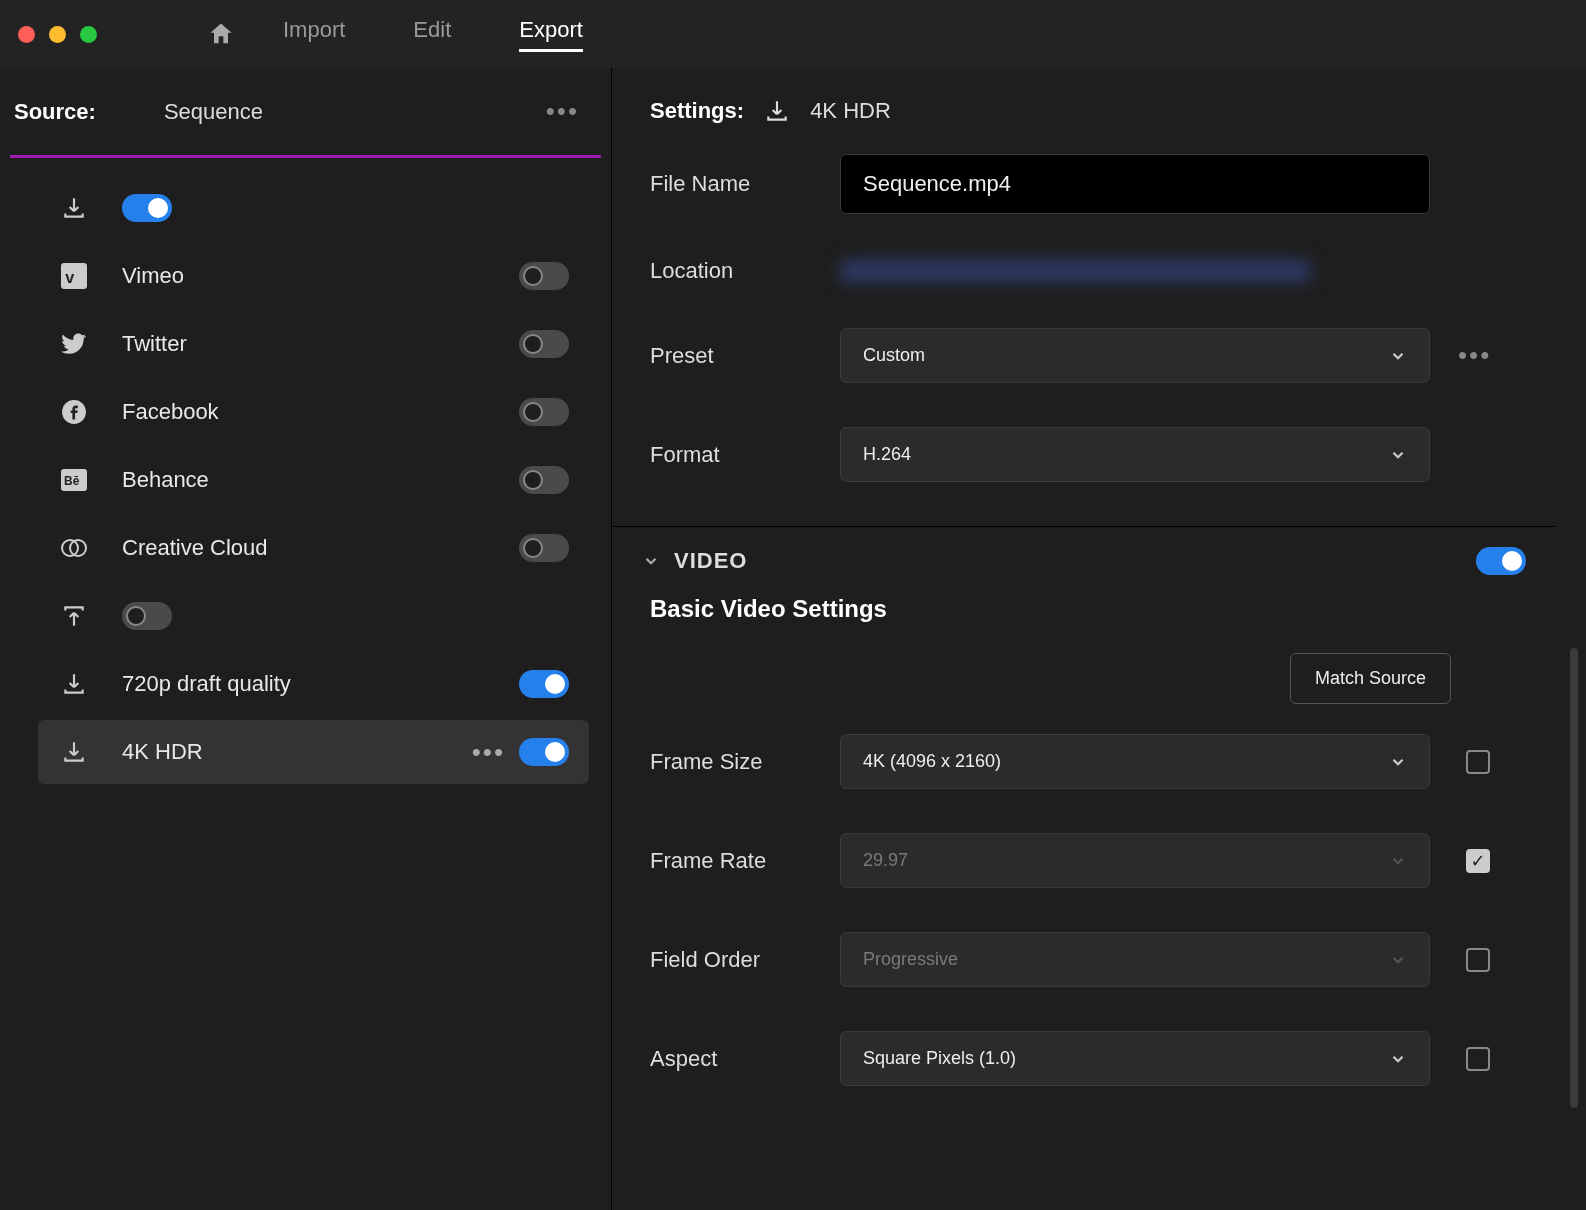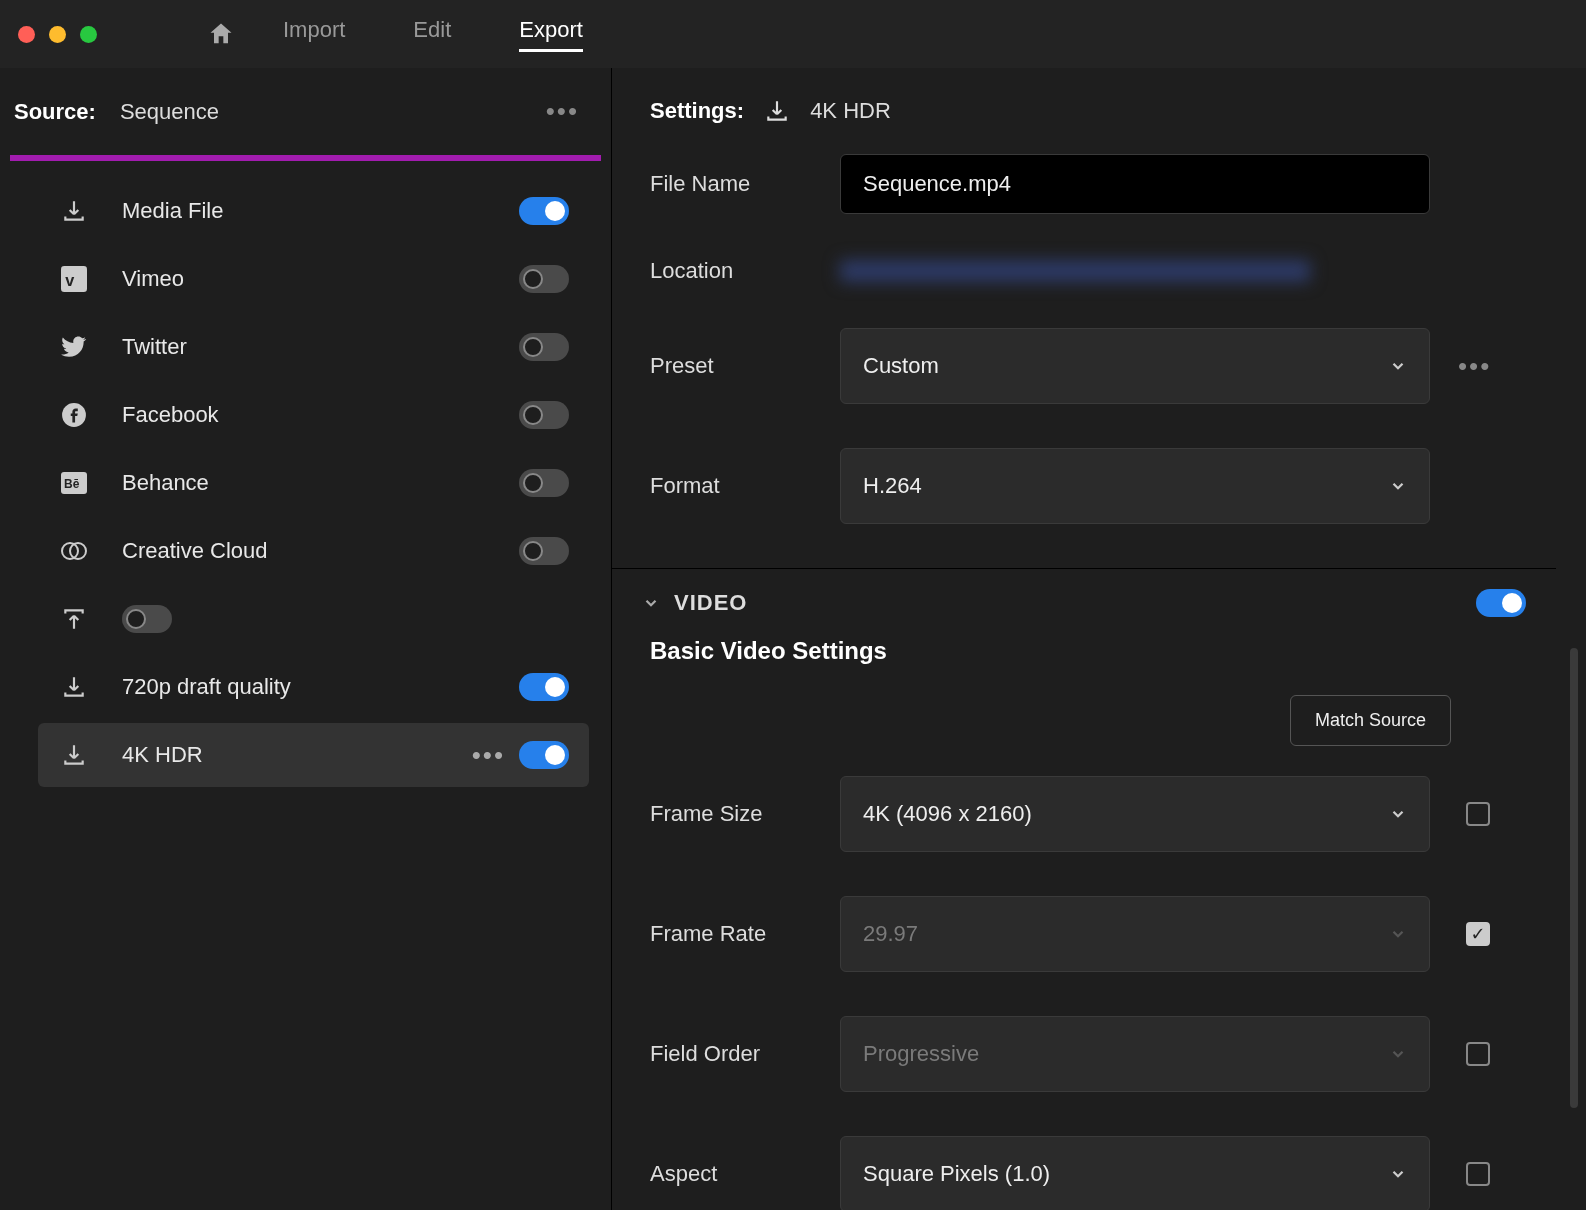--- a/index.html
+++ b/index.html
@@ -30,22 +30,23 @@
   .tab.active { color: #fff; border-bottom: 3px solid #fff; }
   .main { display: flex; height: calc(100% - 68px); }
   .sidebar {
     width: 612px;
     border-right: 1px solid #000;
     display: flex; flex-direction: column;
   }
   .source-row {
     display: flex; align-items: center;
     padding: 28px 22px 28px 4px;
-    border-bottom: 6px solid #a21caf;
+    border-bottom: 3px solid #a21caf;
     margin: 0 10px;
+    gap: 44px;
   }
   .source-label { color: #fff; font-weight: 600; margin-right: 24px; }
   .source-name { color: #ddd; flex: 1; }
   .more-icon { color: #888; font-size: 26px; letter-spacing: 2px; cursor: pointer; }
   .dest-list { padding: 18px 22px 0 38px; display: flex; flex-direction: column; gap: 4px; }
   .dest-row {
     display: flex; align-items: center; height: 64px;
     padding: 0 20px; border-radius: 6px;
   }
   .dest-row.selected { background: #333; }
@@ -77,23 +78,23 @@
     background: #000; border: 1px solid #3a3a3a; color: #eee;
     padding: 16px 22px; border-radius: 6px; width: 590px; font-size: 22px;
   }
   .location-blur {
     width: 470px; height: 22px;
     background: #2d3a66;
     filter: blur(8px); border-radius: 2px;
   }
   .select {
     background: #2b2b2b; border: 1px solid #3a3a3a; color: #eee;
-    padding: 24px 22px; border-radius: 6px; width: 590px;
+    padding: 16px 22px; border-radius: 6px; width: 590px;
     display: flex; align-items: center; justify-content: space-between;
-    font-size: 22px; cursor: pointer;
+    font-size: 18px; cursor: pointer;
   }
   .select.disabled { color: #7a7a7a; background:#2b2b2b; cursor:default; }
   .preset-row .more-icon { margin-left: 28px; }
 
   .video-section { border-top: 1px solid #000; margin-top: 24px; }
   .video-header {
     display: flex; align-items: center; padding: 20px 30px 20px 30px;
   }
   .video-header .chev { margin-right: 14px; color:#aaa; transform: rotate(0deg);}
   .video-header .title { font-weight: 600; letter-spacing: 1px; color:#ddd; flex:1; }
@@ -145,21 +146,20 @@
       <span class="source-name">Sequence</span>
       <span class="more-icon">•••</span>
     </div>
     <div class="dest-list" id="dest-list">
         <div class="dest-row">
           <span class="dest-icon">
             <svg width="26" height="26" viewBox="0 0 24 24" fill="none" stroke="#ccc" stroke-width="2">
               <path d="M12 3v12m0 0l-4-4m4 4l4-4M4 17v3h16v-3"></path>
             </svg>
           </span>
-          <span class="dest-label">Media File</span>
           <div class="toggle on"></div>
         </div>
         <div class="dest-row">
           <span class="dest-icon">
             <svg width="26" height="26" viewBox="0 0 24 24">
               <rect width="24" height="24" rx="3" fill="#ccc"></rect>
               <text x="4" y="18" font-size="15" font-weight="bold" fill="#232323">v</text>
             </svg>
           </span>
           <span class="dest-label">Vimeo</span>

